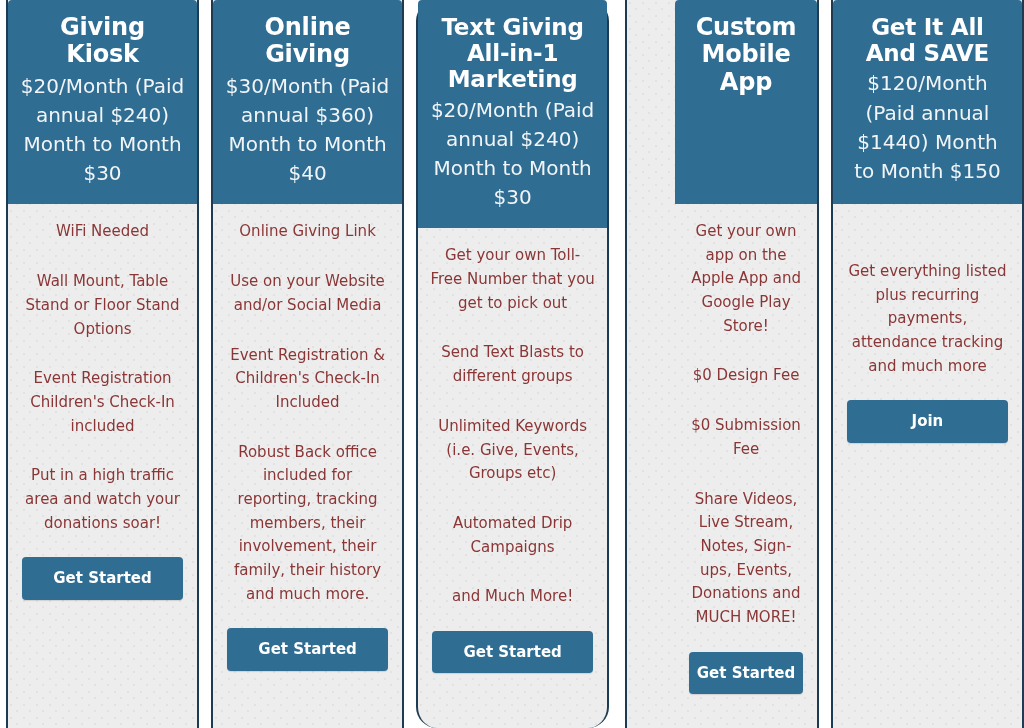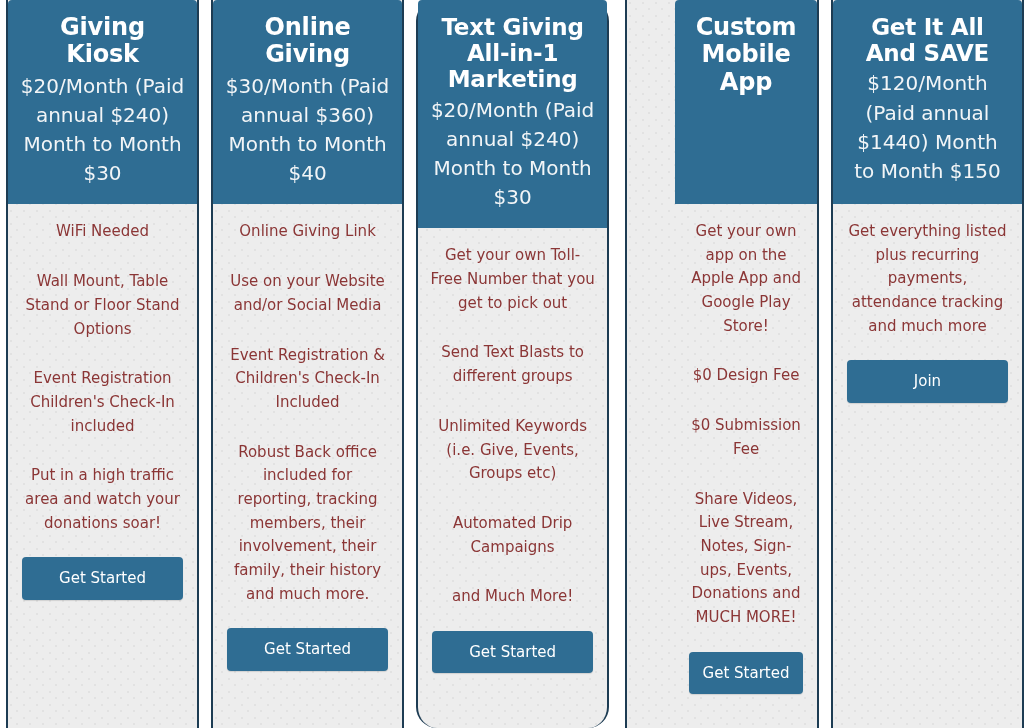--- a/index.html
+++ b/index.html
@@ -34,21 +34,21 @@
       #ededed;
     display: flex;
     flex-direction: column;
     min-height: 728px;
   }
 
   .plan-card.col-1 { width: 196px; margin-left: 6px; }
   .plan-card.col-2 { width: 196px; margin-left: 12px; justify-content: space-between; }
   .plan-card.col-3 { width: 196px; margin-left: 12px; border-radius: 21px; }
   .plan-card.col-4 { width: 196px; margin-left: 16px; padding-left: 48px; }
-  .plan-card.col-5 { width: 196px; margin-left: 12px; }
+  .plan-card.col-5 { width: 196px; margin-left: 12px; gap: 40px; }
 
   .card-header {
     background: #2f6d93;
     color: #ffffff;
     text-align: center;
     padding: 14px 12px 16px 12px;
     box-sizing: border-box;
     border-radius: 4px 4px 0 0;
   }
 
@@ -96,20 +96,21 @@
     font-size: 15px;
     text-align: center;
     padding: 13px 6px;
     border: none;
     border-radius: 4px;
     margin: 2px 4px 0 4px;
     cursor: pointer;
     font-family: "DejaVu Sans", sans-serif;
     box-shadow: 0 1px 1px rgba(0,0,0,0.12);
     line-height: 1.1;
+    font-weight: bold;
   }
 
   
   .col-1 .card-header { min-height: 186px; }
   .col-2 .card-header { min-height: 186px; }
   .col-3 .card-header { min-height: 218px; }
   .col-4 .card-header { min-height: 204px; }
   .col-5 .card-header { min-height: 204px; }
 
   .col-3 .plan-title { font-size: 23px; }

